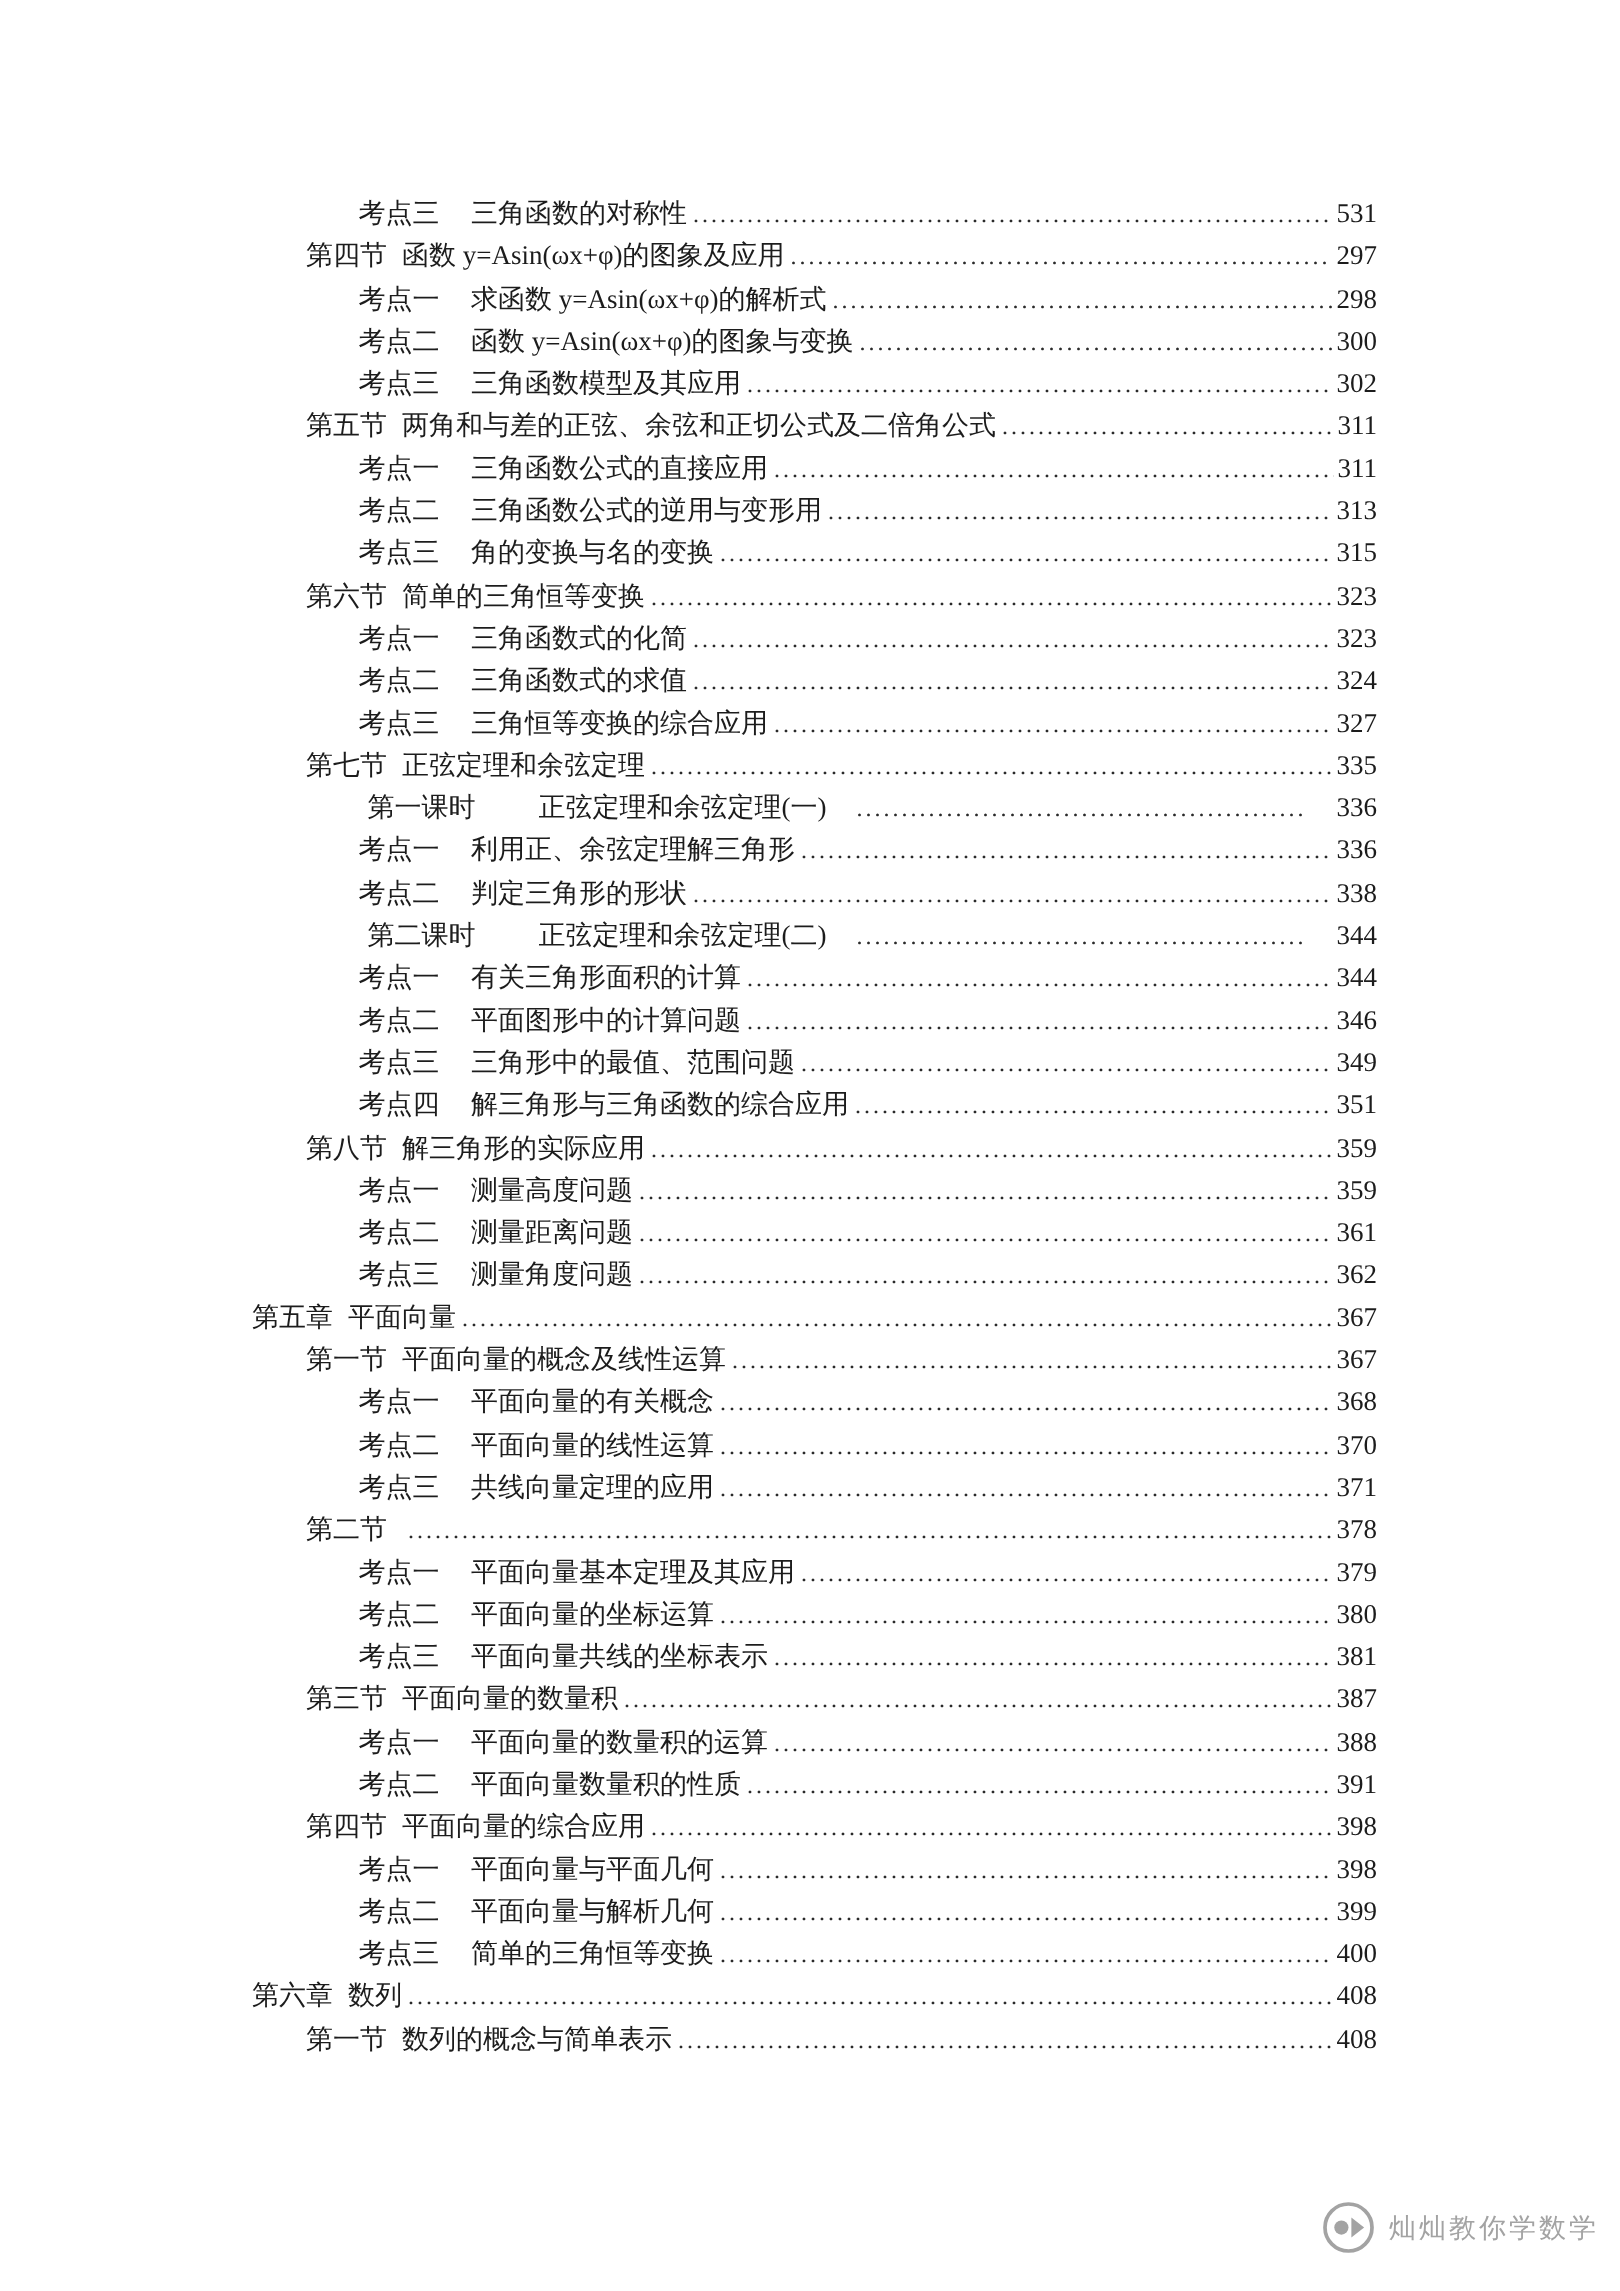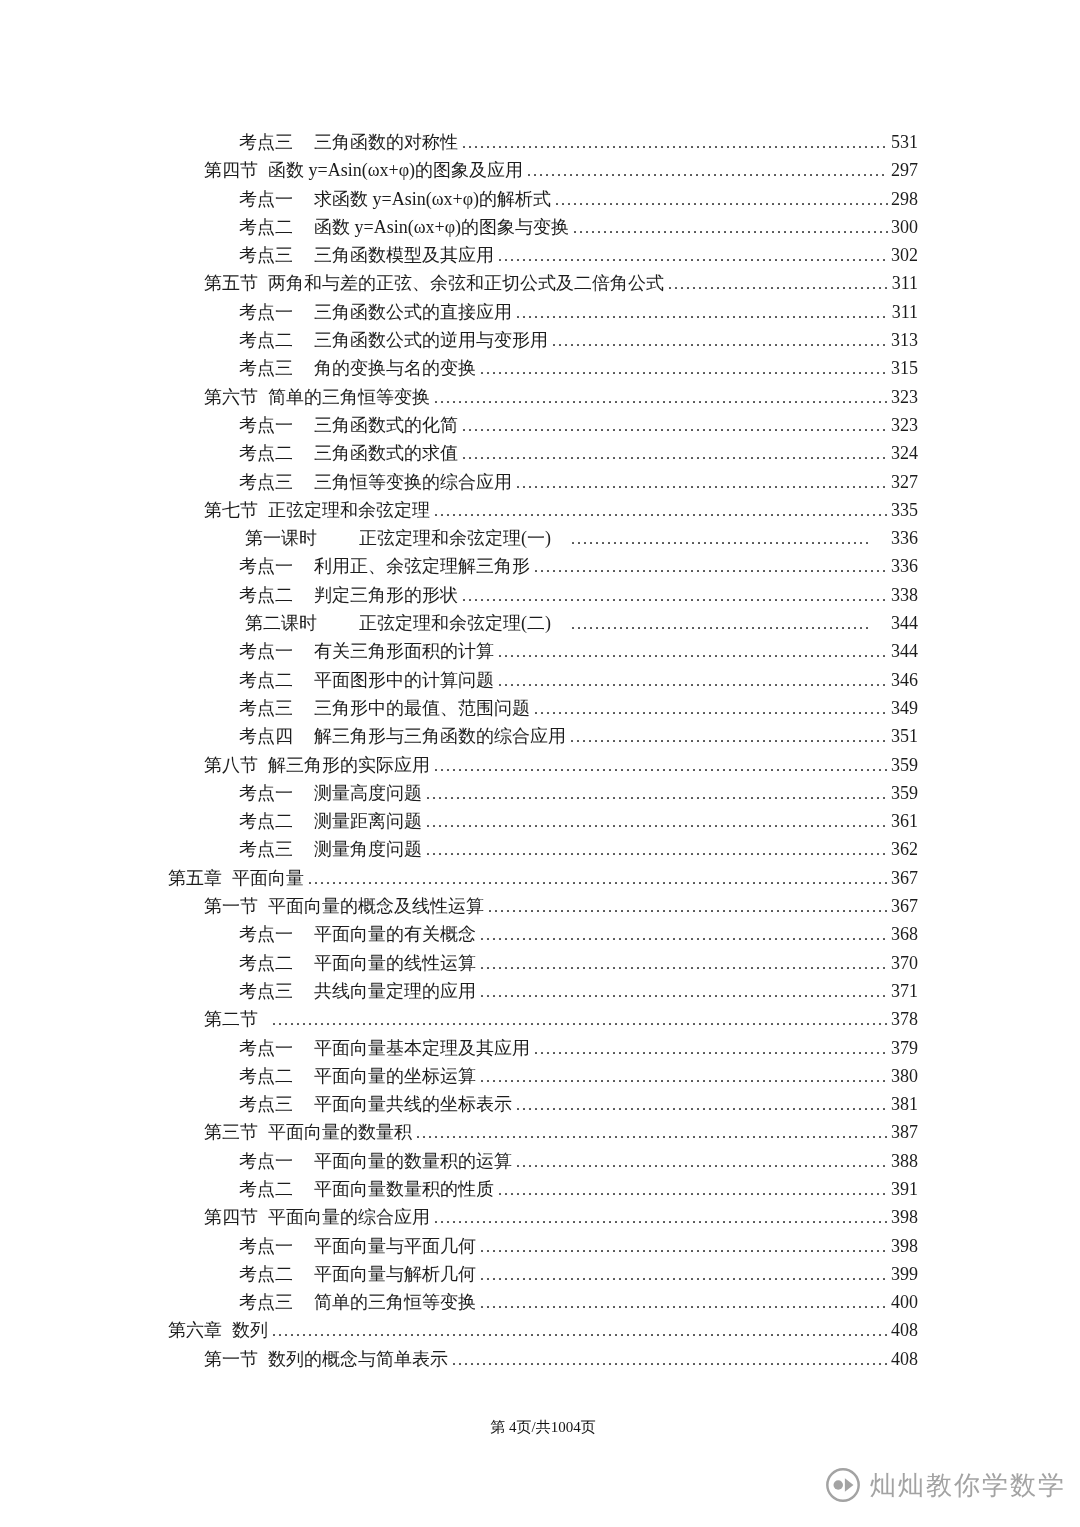--- a/index.html
+++ b/index.html
@@ -73,21 +73,21 @@
     position: absolute;
     top: 1466px;
     right: 14px;
     display: flex;
     align-items: center;
     gap: 8px;
     color: #a3a3a3;
   }
   .wm-icon { display: inline-flex; }
   .wm-text {
-    font-size: 26px;
+    font-size: 18px;
     letter-spacing: 2px;
     font-family: Liberation Sans, sans-serif;
     color: #a3a3a3;
   }
 </style>
 </head>
 <body>
 
 <div class="page">
 
@@ -350,21 +350,20 @@
     <span class="page-num">408</span>
   </div>
       <div class="toc-row level-2">
     <span class="entry-label">第一节</span>
     <span class="entry-title">数列的概念与简单表示</span>
     <span class="leader">....................................................................................................................................................................................................................................................................</span>
     <span class="page-num">408</span>
   </div>
     </main>
 
-  <div class="footer">第 4页/共1004页</div>
 
   <div class="watermark">
     <span class="wm-icon">
       <svg width="38" height="38" viewBox="0 0 40 40" aria-hidden="true">
         <circle cx="20" cy="20" r="16.5" fill="none" stroke="#a3a3a3" stroke-width="2.6"></circle>
         <circle cx="15" cy="20" r="5" fill="#a3a3a3"></circle>
         <path d="M22 13 L31 20 L22 27 Z" fill="#a3a3a3"></path>
       </svg>
     </span>
     <span class="wm-text">灿灿教你学数学</span>

